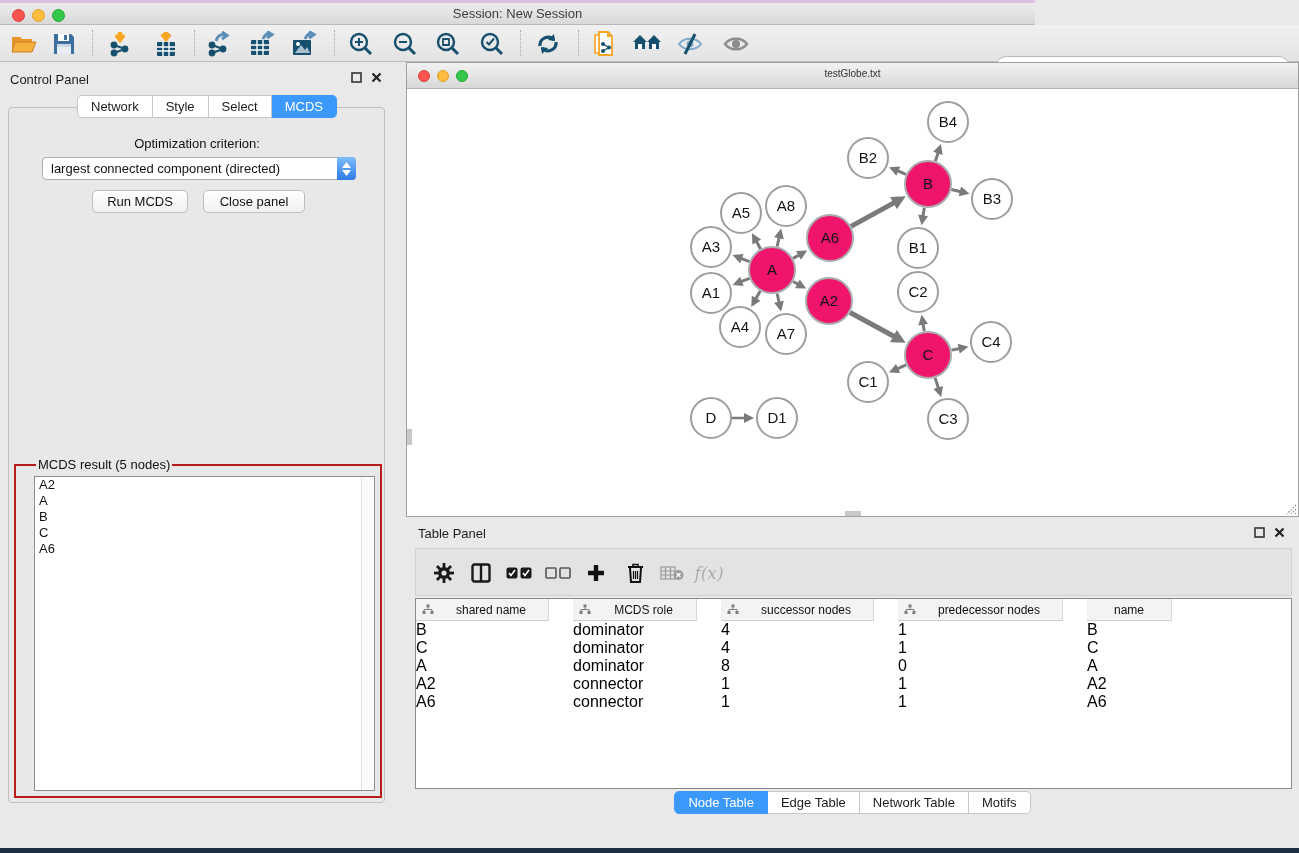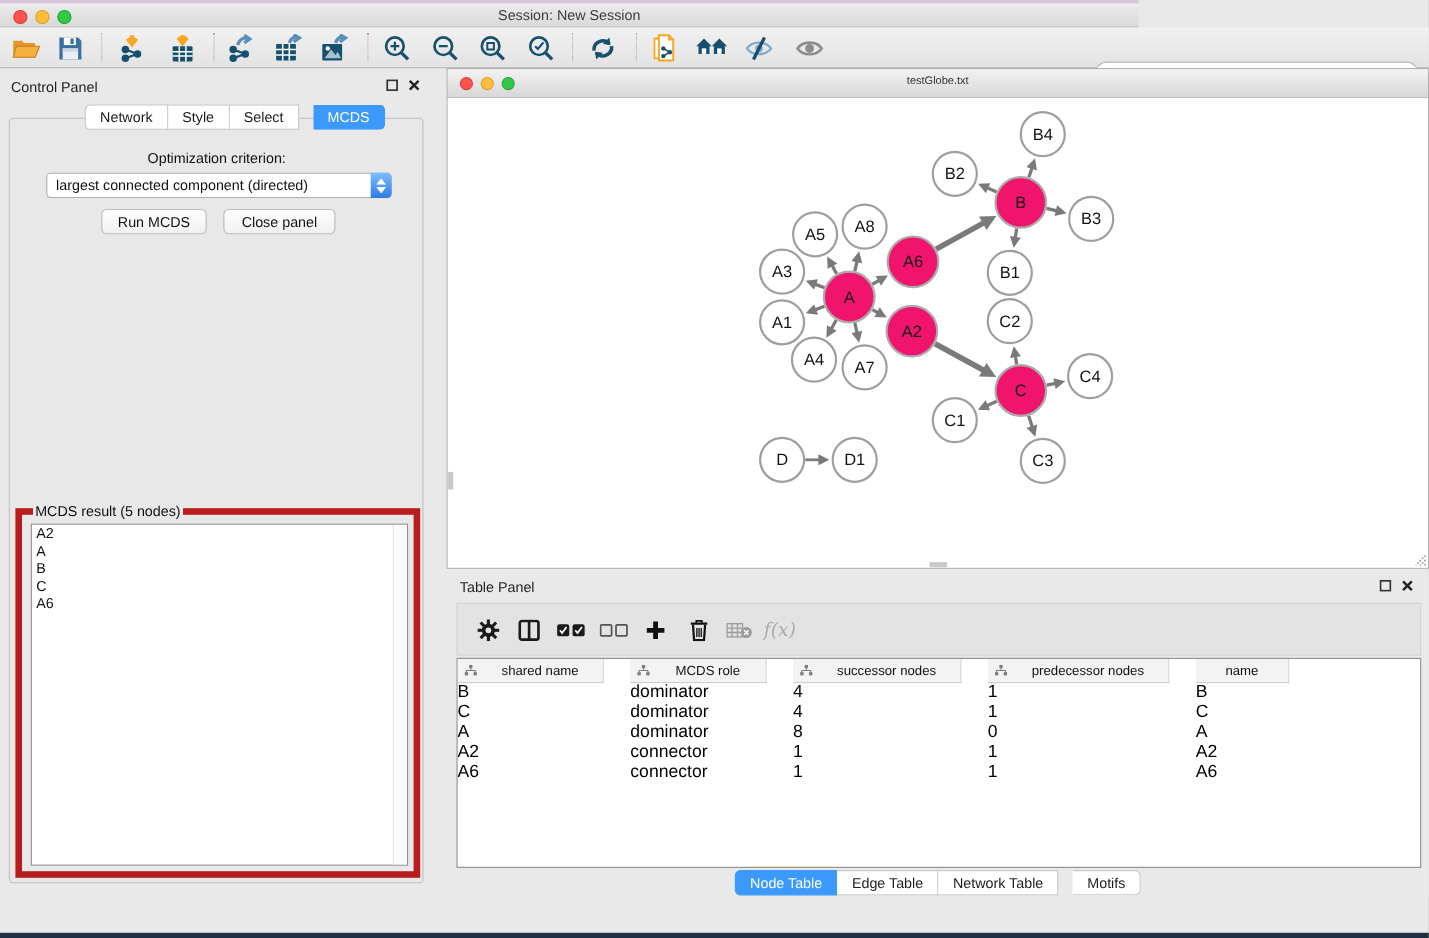--- a/index.html
+++ b/index.html
@@ -27,31 +27,31 @@
   .searchbox input { border:none; outline:none; flex:1; font-size:12px; background:transparent; margin-left:5px; }
 
   
   .cpanel-title,.tpanel-title { font-size:13px; color:#1e1e1e; }
   .panel-winbtns { position:absolute; display:flex; gap:9px; align-items:center; }
   .cp-box { position:absolute; left:8px; top:107px; width:377px; height:696px;
     background:#E8E8E8; border:1px solid #BFBFBF; border-radius:4px; }
   .tabrow { position:absolute; display:flex; }
   .tab { font-size:13px; padding:3px 13px; background:#fff; border:1px solid #C6C6C6; border-left:none; color:#1c1c1c; white-space:nowrap; }
   .tab:first-child { border-left:1px solid #C6C6C6; border-radius:5px 0 0 5px; }
-  .tab:last-child { border-radius:0 5px 5px 0;margin-left:13px; }
+  .tab:last-child { border-radius:0 5px 5px 0; }
   .tab.active { background:#3B99FC; border-color:#3B99FC; color:#fff; }
   .opt-label { position:absolute; left:0; width:100%; text-align:center; top:136px; font-size:13px; color:#111; }
   .dropdown { position:absolute; left:42px; top:157px; width:314px; height:23px; background:#fff;
     border:1px solid #ADADAD; border-radius:4px; font-size:13px; display:flex; align-items:center; }
   .dropdown .val { flex:1; padding-left:8px; color:#111; white-space:nowrap; overflow:hidden; }
   .dropdown .stepper { width:19px; height:23px; margin:-1px -1px -1px 0; border-radius:0 4px 4px 0;
     background:linear-gradient(#7FBDFD,#2E7BE8); display:flex; flex-direction:column; align-items:center; justify-content:center; gap:2px; }
   .pushbtn { position:absolute; height:23px; background:linear-gradient(#FFFFFF,#F0F0F0); border:1px solid #BDBDBD;
     border-radius:5px; font-size:13px; color:#111; display:flex; align-items:center; justify-content:center; }
-  fieldset.resultbox { position:absolute; left:14px; top:457px; width:368px; height:341px; border:6px solid #b91c1c; padding:4px 5px 5px 8px; }
+  fieldset.resultbox { position:absolute; left:14px; top:457px; width:368px; height:341px; border:2px solid #b91c1c; padding:4px 5px 5px 18px; }
   fieldset.resultbox legend { font-size:13px; color:#111; padding:0 2px; margin-left:2px; }
   .listbox { position:relative; width:100%; height:100%; background:#fff; border:1px solid #8E8E8E; overflow:hidden; }
   .listbox .scroll { position:absolute; right:0; top:0; bottom:0; width:13px; background:#FBFBFB; border-left:1px solid #E2E2E2; }
   .listbox .item { font-size:13px; color:#111; padding:0 4px; line-height:16px; }
 
   
   .netwin { position:absolute; left:406px; top:62px; width:893px; height:455px; background:#fff;
     border:1px solid #9F9F9F; }
   .netwin .wtitle { position:absolute; left:0; top:0; right:0; height:26px;
     background:linear-gradient(#F2F2F2,#D8D8D8); border-bottom:1px solid #B2B2B2; }

